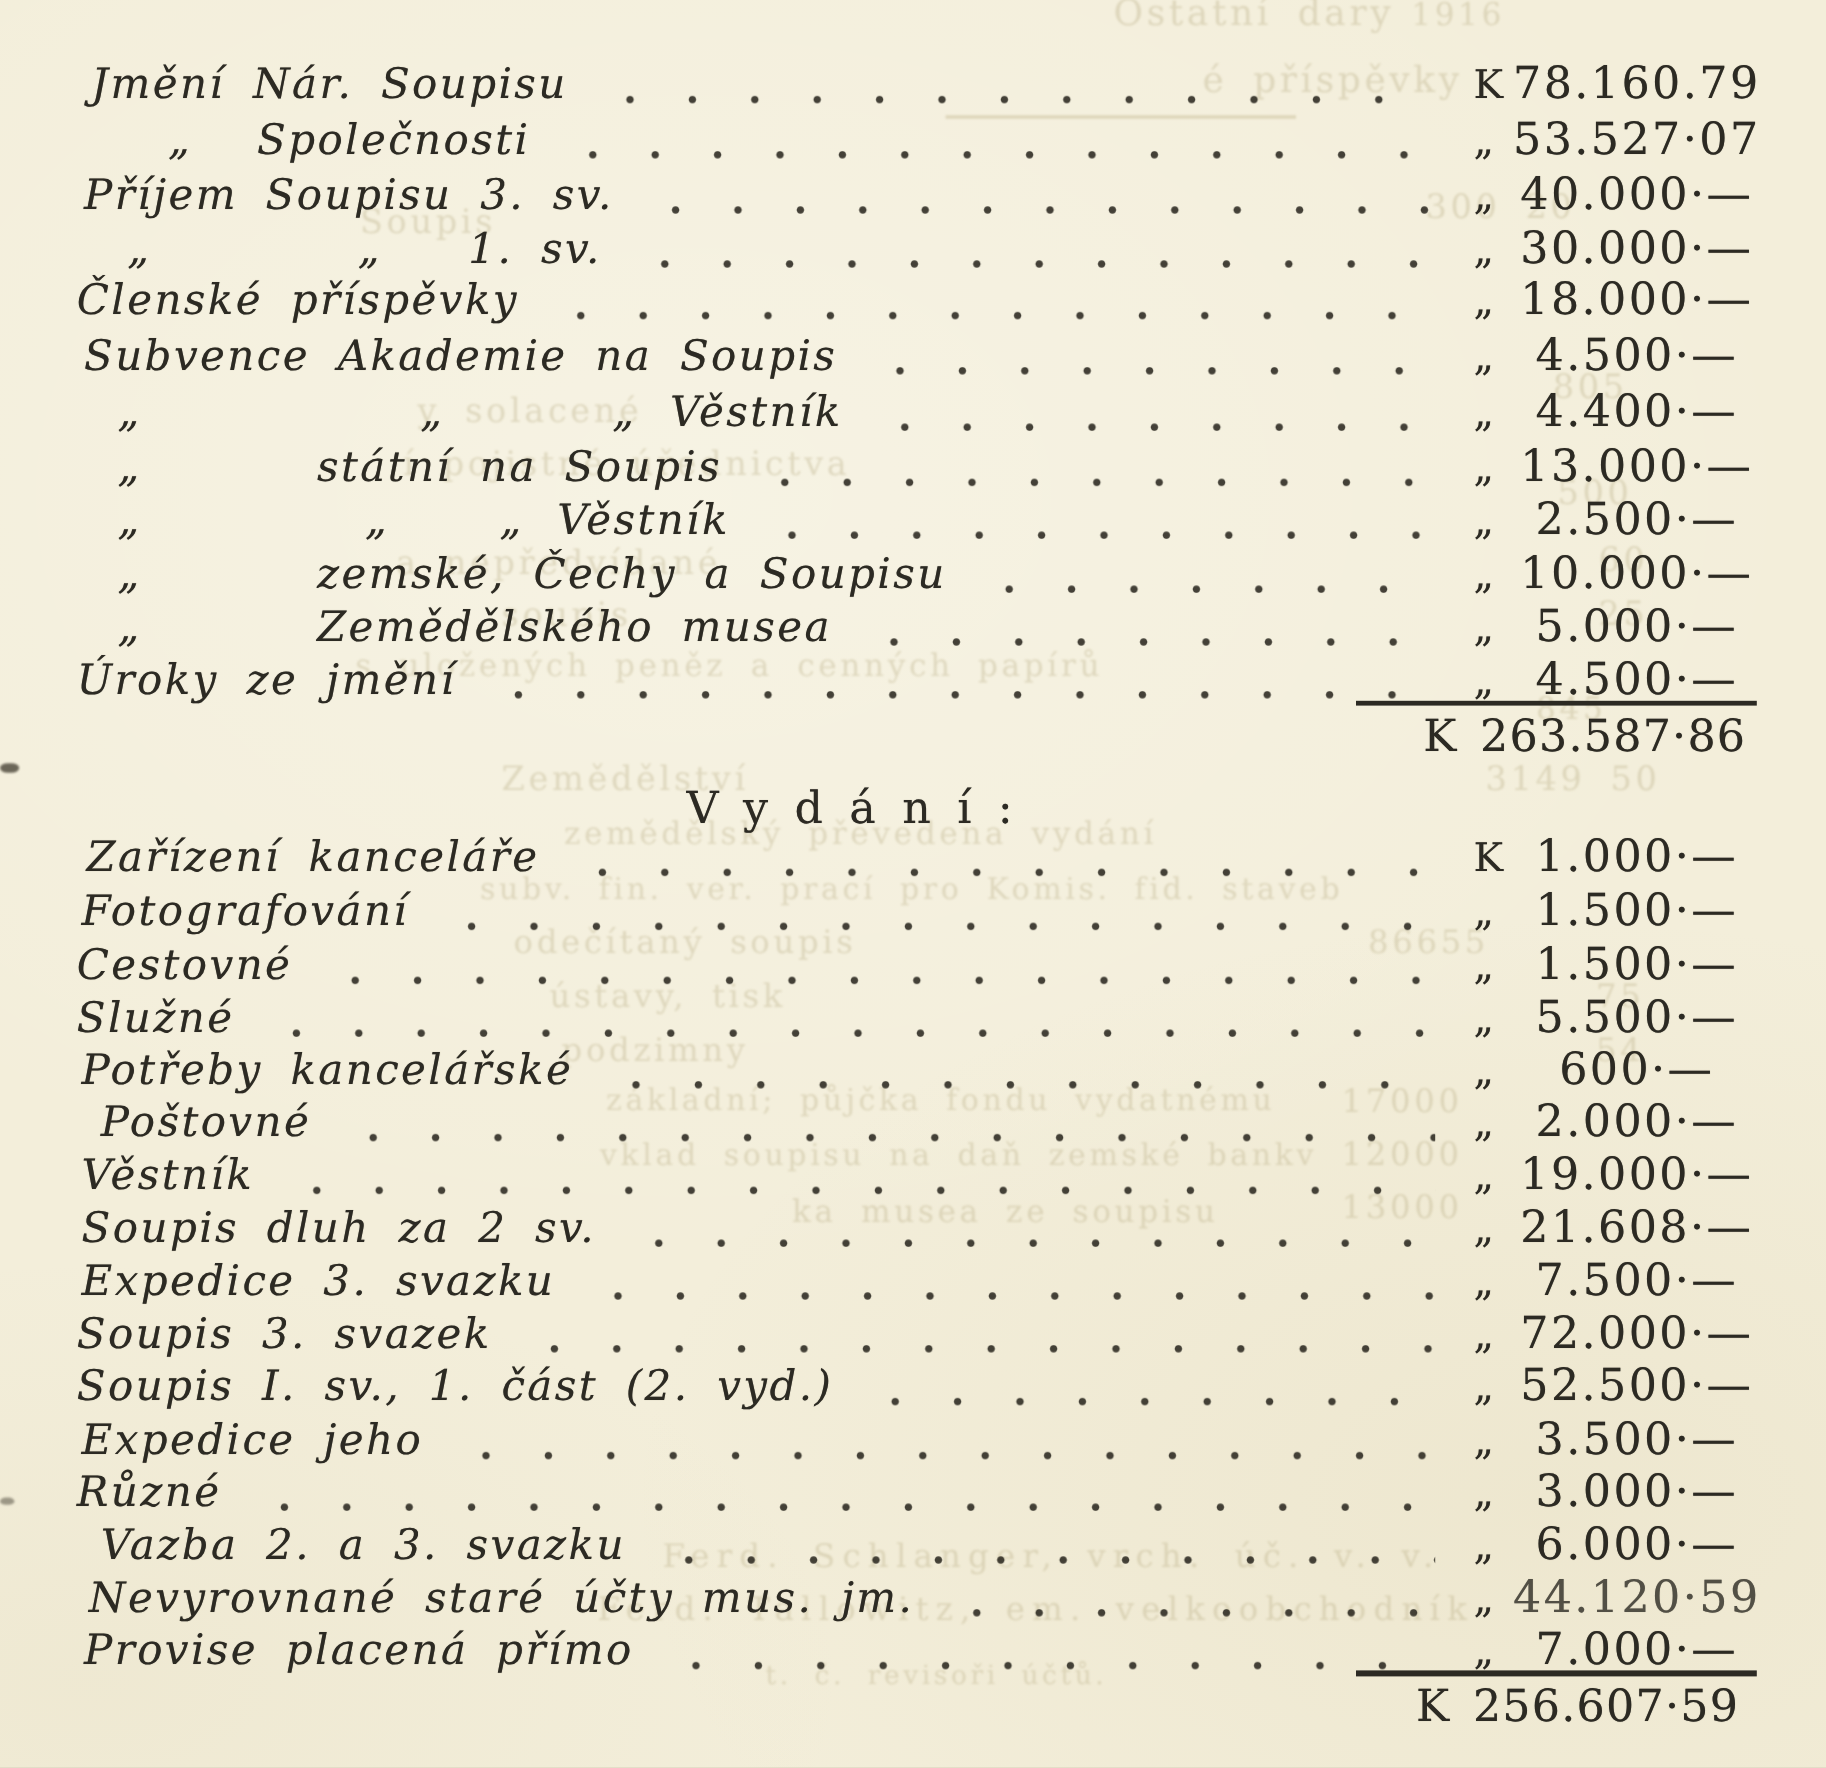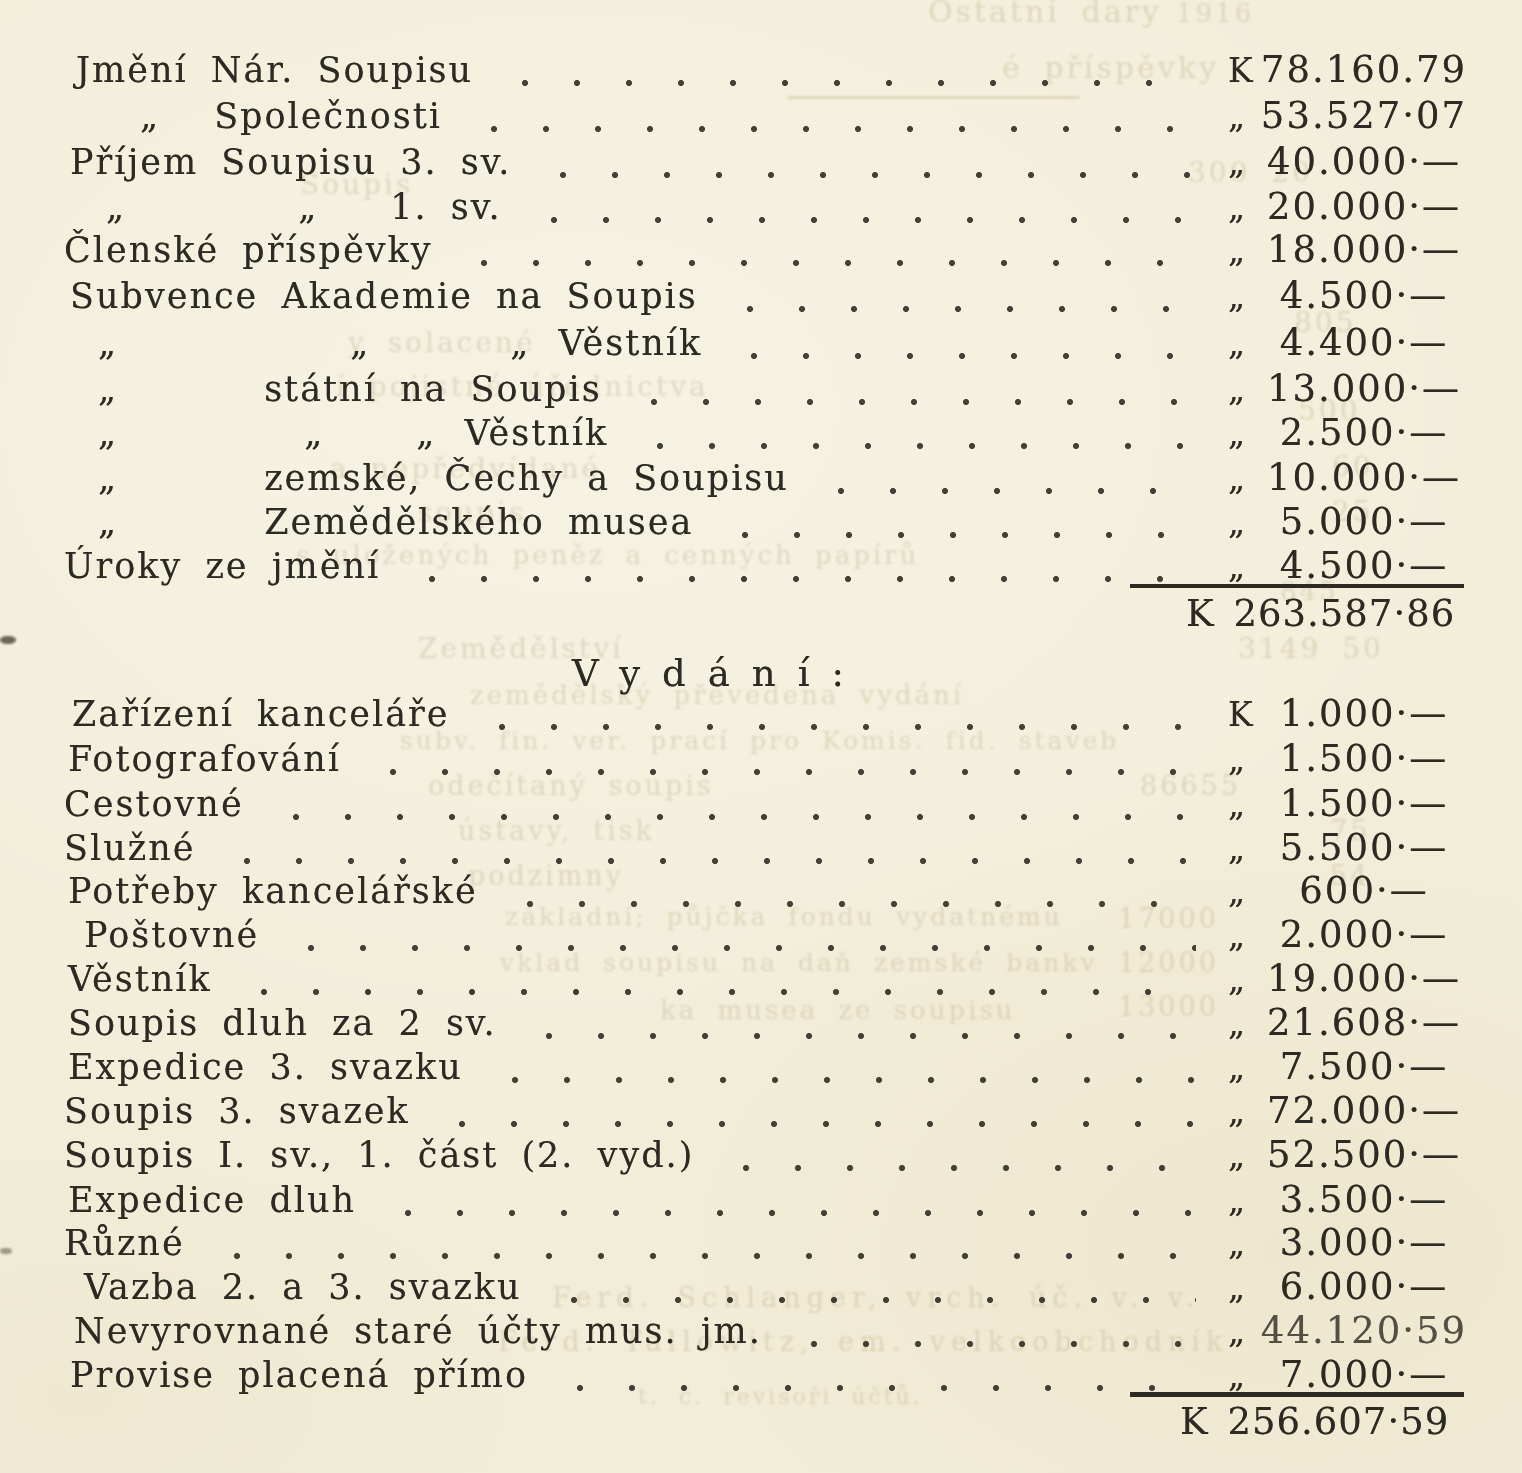--- a/index.html
+++ b/index.html
@@ -17,21 +17,21 @@
     color:#2c2a23;
   }
   
   .row{
     position:absolute;left:64px;width:1406px;height:46px;
     display:flex;align-items:baseline;
     font-size:35px;letter-spacing:2px;word-spacing:10px;
     text-shadow:0 0 .6px rgba(40,37,28,.55);
     white-space:nowrap;
   }
-  .part{white-space:pre;}
+  .part{white-space:pre;font-style:italic;}
   .leader{
     flex:1;align-self:flex-end;height:8px;
     margin:0 10px 7px 20px;
     background-image:radial-gradient(circle,rgba(43,40,32,.88) 2.6px,rgba(43,40,32,0) 3.5px);
     background-size:52px 8px;background-repeat:repeat-x;background-position:6px 50%;
   }
   .cur{width:52px;padding-left:22px;font-size:33px;box-sizing:border-box;}
   .amt{width:212px;text-align:center;font-size:37px;letter-spacing:2px;}
   
   .ri0 .p0{margin-left:12px}
@@ -156,21 +156,21 @@
       <span class="leader"></span>
       <span class="cur">„</span>
       <span class="amt">40.000·—</span>
     </div>
   <div class="row ri3" style="top:185px">
       <span class="part p0">„</span>
       <span class="part p1">„</span>
       <span class="part p2">1. sv.</span>
       <span class="leader"></span>
       <span class="cur">„</span>
-      <span class="amt">20.000·—</span>
+      <span class="amt">30.000·—</span>
     </div>
   <div class="row ri4" style="top:228px">
       <span class="part p0">Členské příspěvky</span>
       <span class="leader"></span>
       <span class="cur">„</span>
       <span class="amt">18.000·—</span>
     </div>
   <div class="row ri5" style="top:274px">
       <span class="part p0">Subvence Akademie na Soupis</span>
       <span class="leader"></span>
@@ -288,21 +288,21 @@
       <span class="cur">„</span>
       <span class="amt">72.000·—</span>
     </div>
   <div class="row re10" style="top:1133px">
       <span class="part p0">Soupis I. sv., 1. část (2. vyd.)</span>
       <span class="leader"></span>
       <span class="cur">„</span>
       <span class="amt">52.500·—</span>
     </div>
   <div class="row re11" style="top:1178px">
-      <span class="part p0">Expedice dluh</span>
+      <span class="part p0">Expedice jeho</span>
       <span class="leader"></span>
       <span class="cur">„</span>
       <span class="amt">3.500·—</span>
     </div>
   <div class="row re12" style="top:1221px">
       <span class="part p0">Různé</span>
       <span class="leader"></span>
       <span class="cur">„</span>
       <span class="amt">3.000·—</span>
     </div>

